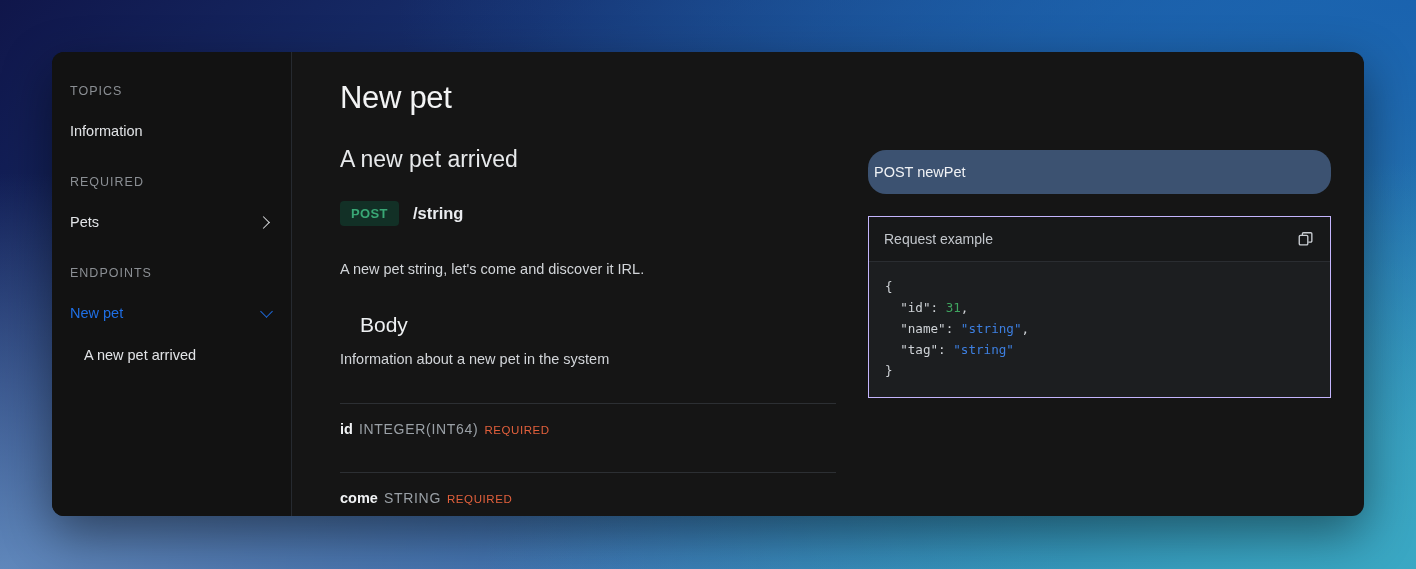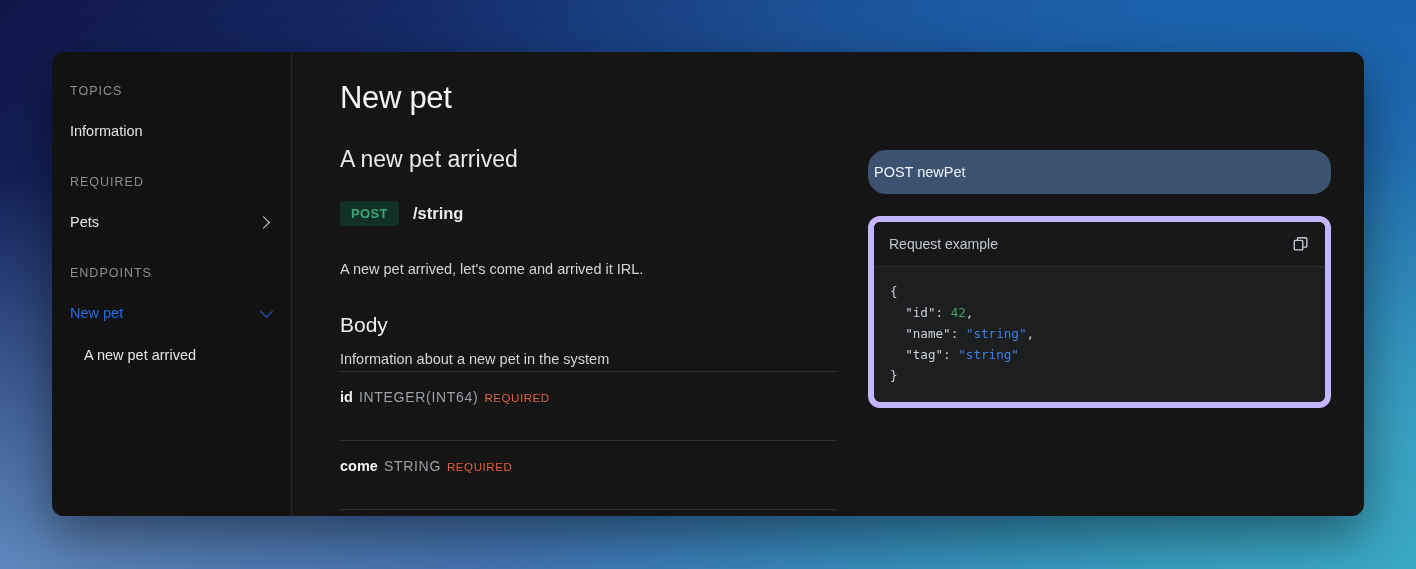--- a/index.html
+++ b/index.html
@@ -141,26 +141,27 @@
     font-size: 14.5px;
     color: #d2d5d9;
     margin-bottom: 36px;
   }
 
   .section-title {
     font-size: 21px;
     font-weight: 400;
     color: #eef0f2;
     margin-bottom: 14px;
+    margin-left: 20px;
   }
 
   .section-desc {
     font-size: 14.5px;
     color: #d2d5d9;
-    padding-bottom: 4px;
+    padding-bottom: 36px;
     border-bottom: 1px solid #2c2f33;
   }
 
   .param-row {
     padding: 17px 0 35px 0;
     border-bottom: 1px solid #2c2f33;
     display: flex;
     align-items: baseline;
     gap: 6px;
   }
@@ -193,22 +194,22 @@
     background: #3c5271;
     border-radius: 18px;
     padding: 14px 6px;
     font-size: 14.5px;
     color: #f0f2f5;
     font-weight: 400;
     margin-bottom: 22px;
   }
 
   .code-card {
-    border: 6px solid #c4b5fd;
-    border-radius: 12px;
+    border: 1px solid #c4b5fd;
+    border-radius: 0;
     overflow: hidden;
     background: #1c1e20;
     margin-top: 21px;
   }
 
   .code-head {
     display: flex;
     align-items: center;
     justify-content: space-between;
     padding: 13px 15px;
@@ -282,21 +283,21 @@
 
       <h1 class="page-title">New pet</h1>
 
       <h2 class="op-title">A new pet arrived</h2>
 
       <div class="method-row">
         <span class="method-badge">POST</span>
         <span class="method-path">/string</span>
       </div>
 
-      <p class="op-desc">A new pet arrived, let's come and arrived it IRL.</p>
+      <p class="op-desc">A new pet string, let's come and discover it IRL.</p>
 
       <h3 class="section-title">Body</h3>
       <p class="section-desc">Information about a new pet in the system</p>
 
       <div>
         <div class="param-row">
           <span class="param-name">id</span>
           <span class="param-type">INTEGER(INT64)</span>
           <span class="param-required">REQUIRED</span>
         </div>
@@ -322,21 +323,21 @@
         <div class="code-head">
           <span class="code-head-title">Request example</span>
           <span>
             <svg class="copy-btn" viewBox="0 0 20 20" fill="none" stroke="currentColor" stroke-width="1.5">
               <rect x="2.5" y="6" width="9.5" height="10.5" rx="1.3"></rect>
               <path d="M6 6V4.2A1.2 1.2 0 0 1 7.2 3h8.1A1.2 1.2 0 0 1 16.5 4.2v8.1a1.2 1.2 0 0 1-1.2 1.2H12.5"></path>
             </svg>
           </span>
         </div>
         <div class="code-body"><span>{</span>
-<span>  "id": </span><span class="tok-num">42</span><span>,</span>
+<span>  "id": </span><span class="tok-num">31</span><span>,</span>
 <span>  "name": </span><span class="tok-str">"string"</span><span>,</span>
 <span>  "tag": </span><span class="tok-str">"string"</span>
 <span>}</span></div>
       </div>
 
     </div>
 
   </div>
 </div>
 

